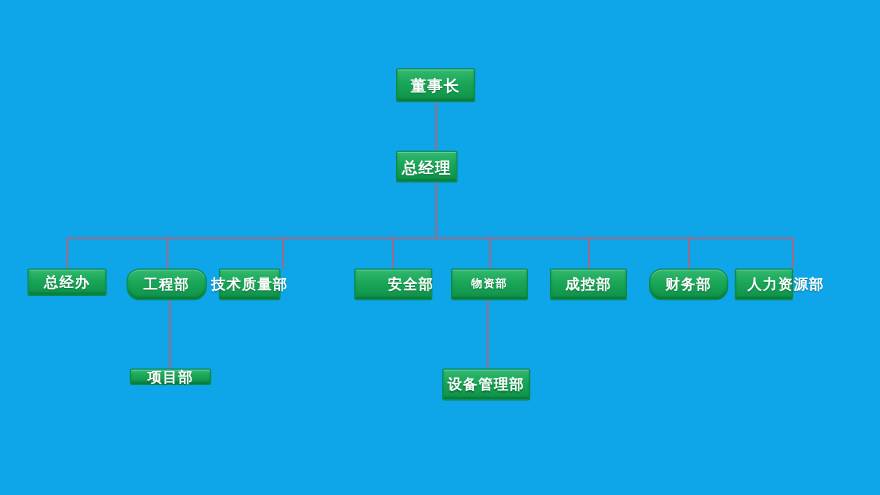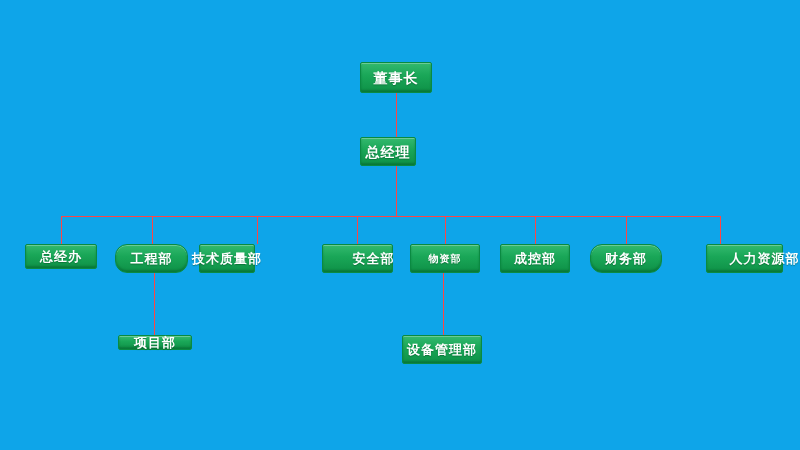--- a/index.html
+++ b/index.html
@@ -81,21 +81,21 @@
       </div>
       <div class="node" style="left: 410px; top: 244px; width: 70px; height: 29px;">
         <span class="node-label" style="font-size: 10px;">物资部</span>
       </div>
       <div class="node" style="left: 500px; top: 244px; width: 70px; height: 29px;">
         <span class="node-label" style="font-size: 13px;">成控部</span>
       </div>
       <div class="node" style="left: 590px; top: 244px; width: 72px; height: 29px; border-radius: 12px;">
         <span class="node-label" style="font-size: 13px;">财务部</span>
       </div>
-      <div class="node" style="left: 706px; top: 244px; width: 77px; height: 29px; padding-left: 40px;">
+      <div class="node" style="left: 668px; top: 244px; width: 53px; height: 29px; padding-left: 40px;">
         <span class="node-label" style="font-size: 13px;">人力资源部</span>
       </div>
       <div class="node" style="left: 118px; top: 335px; width: 74px; height: 15px;">
         <span class="node-label" style="font-size: 13px;">项目部</span>
       </div>
       <div class="node" style="left: 402px; top: 335px; width: 80px; height: 29px; text-align: center;">
         <span class="node-label" style="font-size: 13px;">设备管理部</span>
       </div>
     </div>
 </div>

